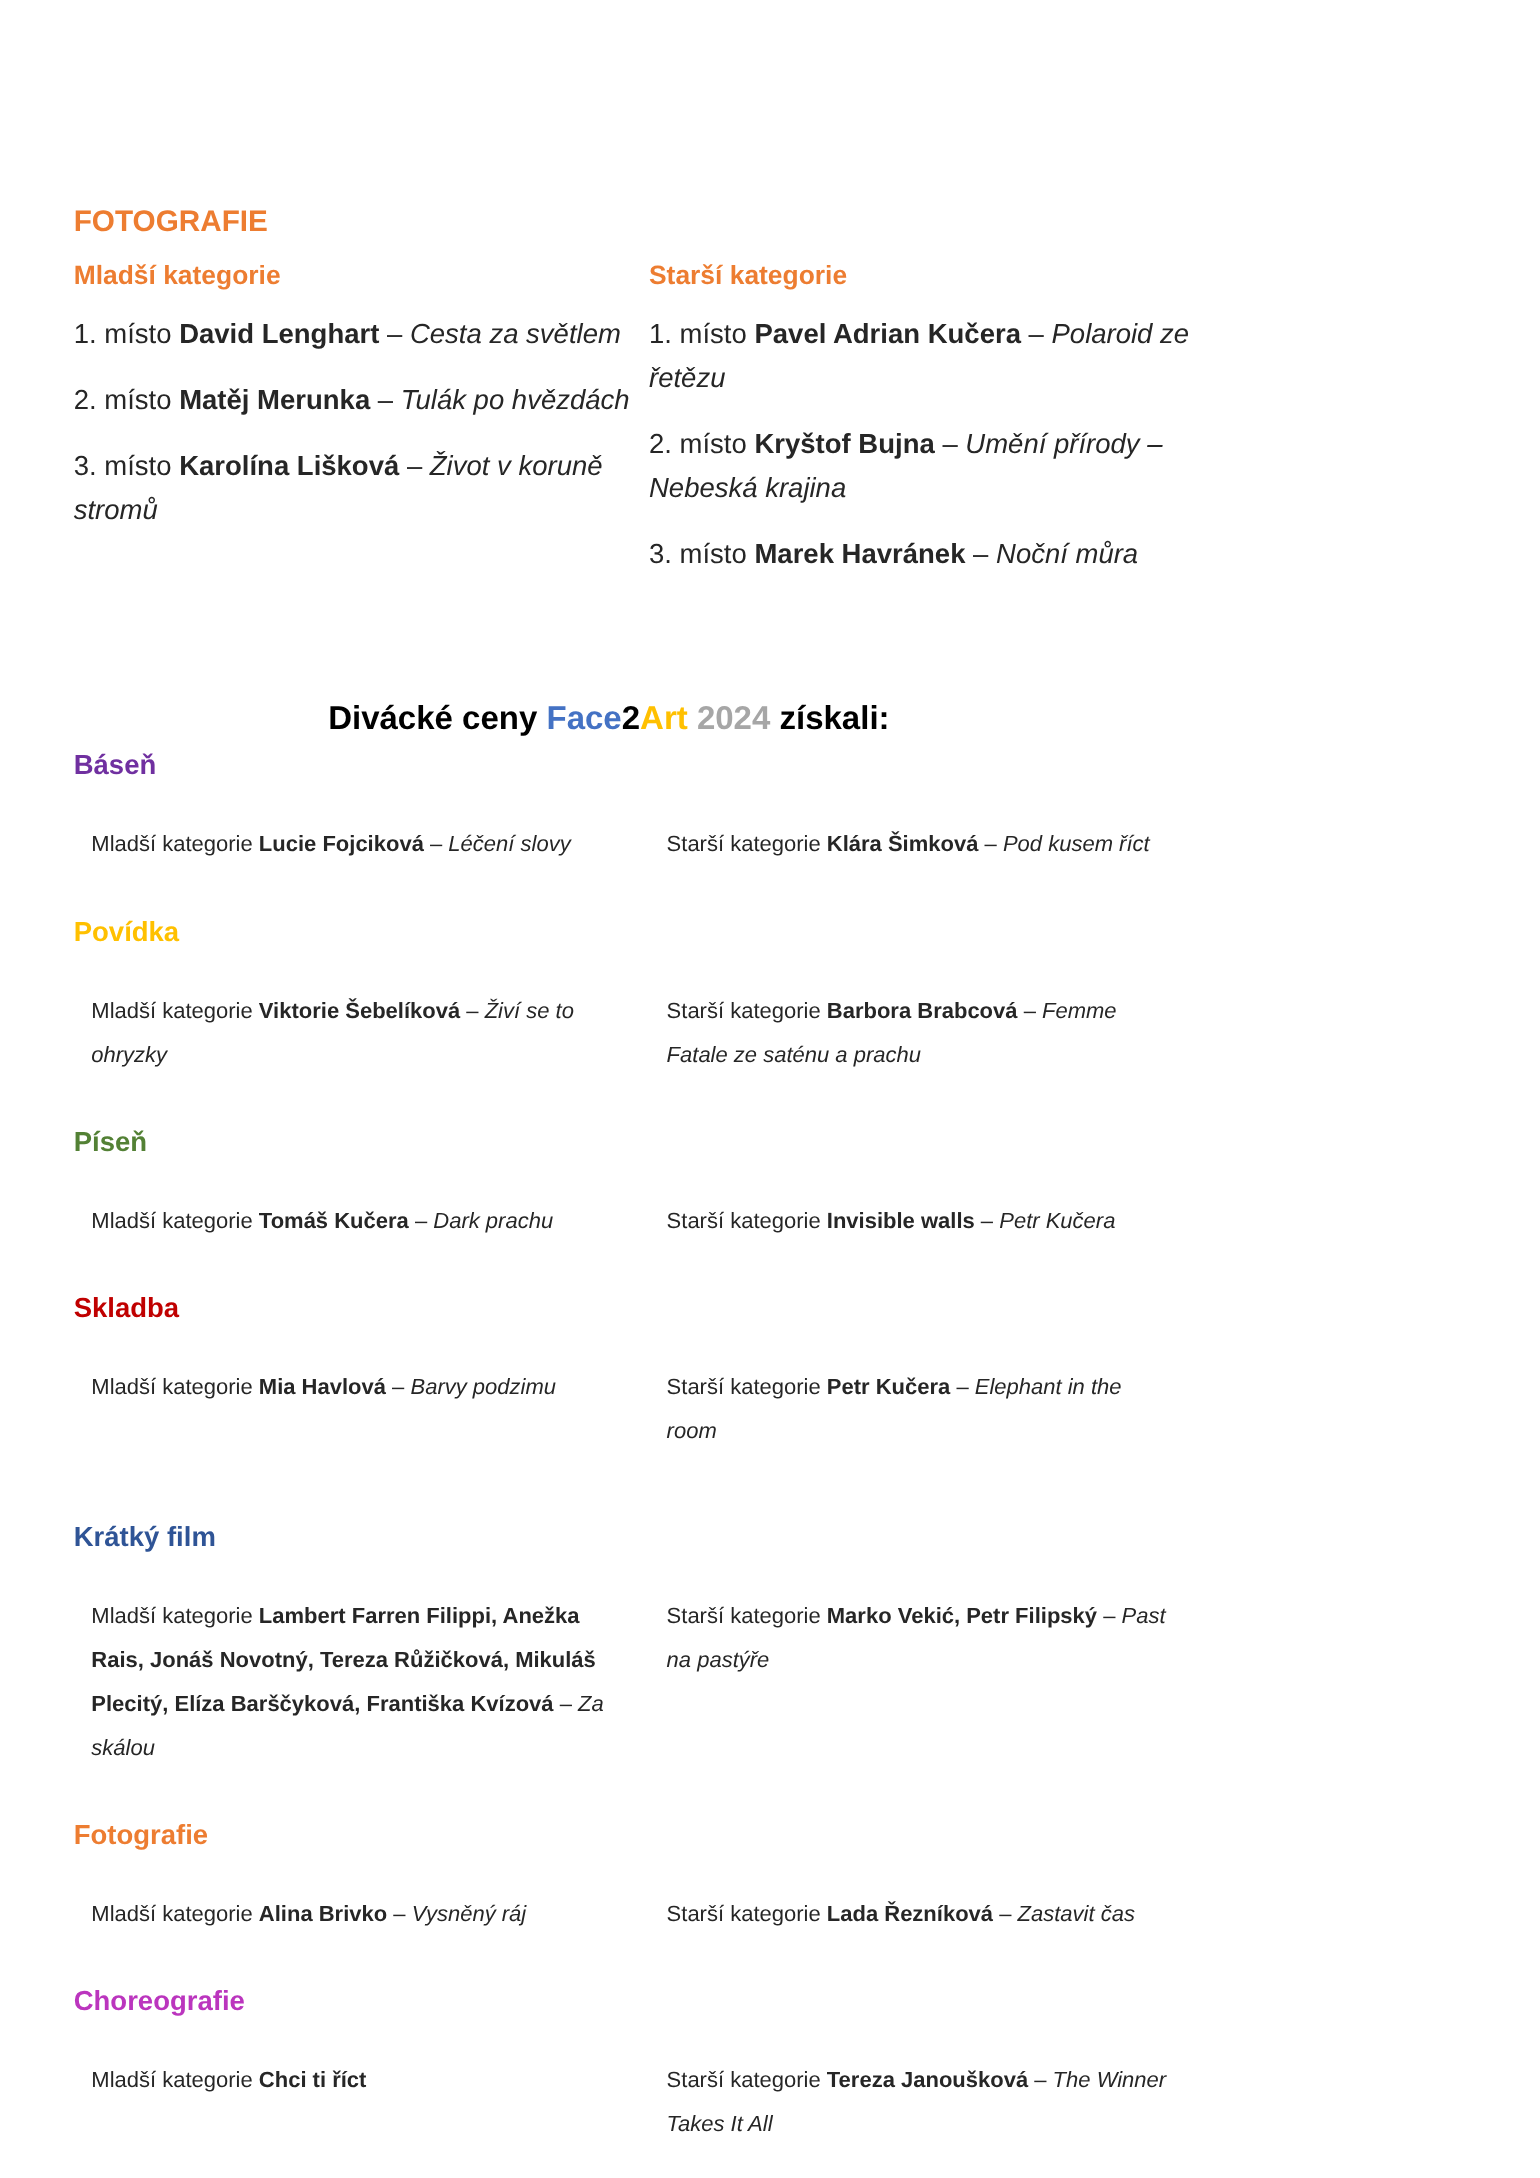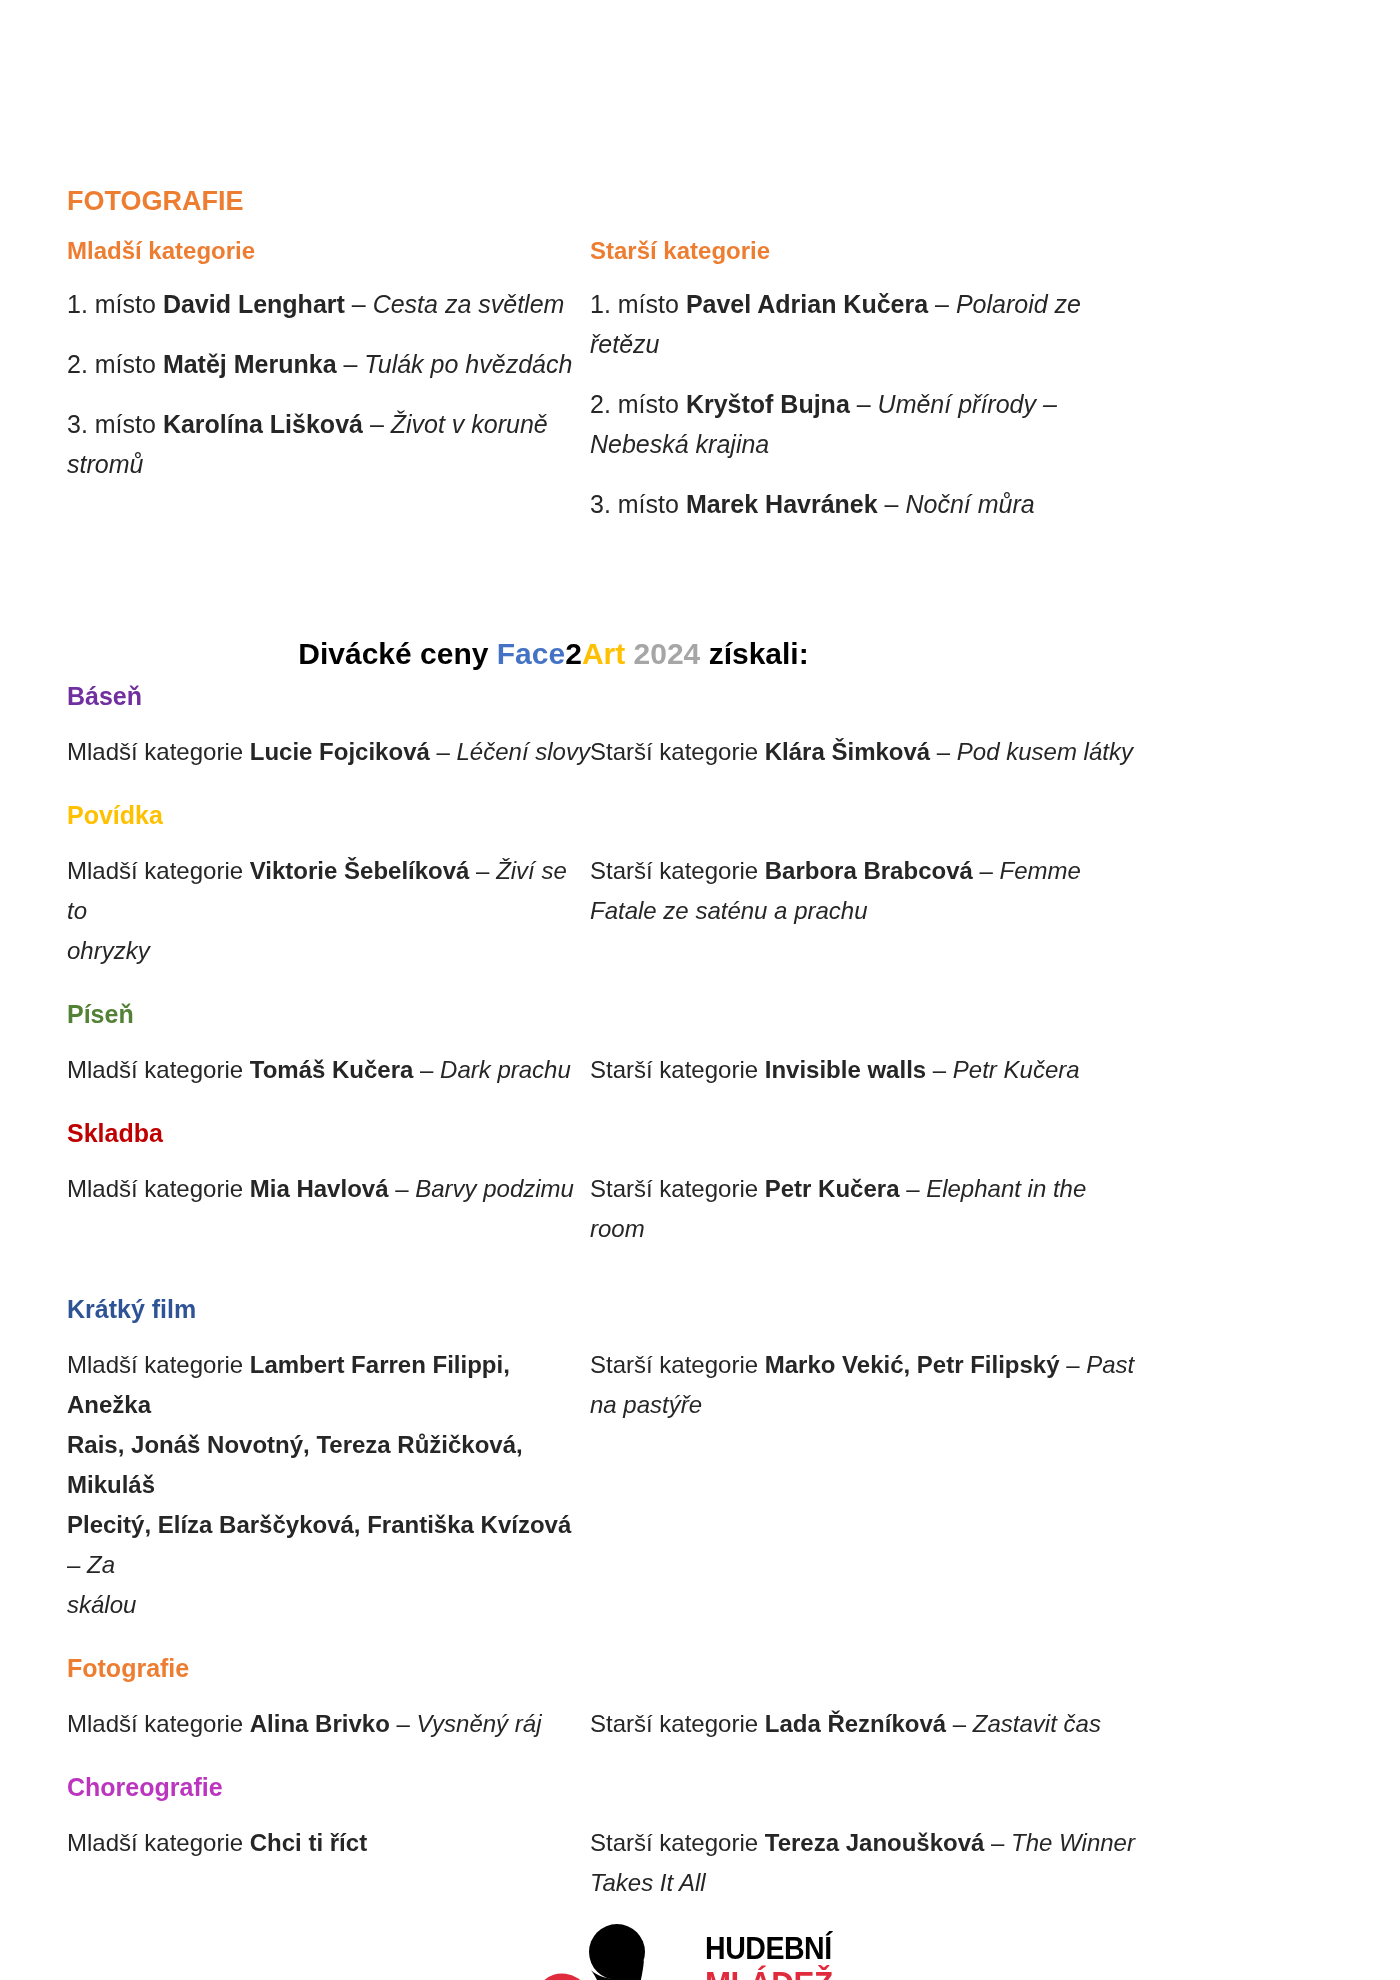--- a/index.html
+++ b/index.html
@@ -35,21 +35,21 @@
 
   .category { margin-top:25px; }
   .category.first { margin-top:2px; }
   .category.gap { margin-top:42px; }
   .cat-title {
     font-size:25px; font-weight:700; line-height:36px;
     margin:0 0 18px 0;
   }
   .cat-row { display:grid; grid-template-columns:523px 1fr; }
   .cell {
-    font-size:24px; line-height:40px; margin:0;
+    font-size:20px; line-height:40px; margin:16px;
     white-space:pre-wrap;
   }
 
   .logo {
     margin-top:15px;
     display:flex; justify-content:center; align-items:flex-start;
   }
   .logo-mark { flex:0 0 auto; }
   .logo-text { margin-left:22px; padding-top:14px; }
   .logo-l1 {
@@ -91,21 +91,21 @@
       <p class="item"><span>3. místo </span><span class="b">Marek Havránek</span><span> – </span><span class="i">Noční můra</span></p>
     </div>
   </div>
 
   <h1 class="main-heading"><span style="color: rgb(0, 0, 0);">Divácké ceny </span><span style="color: rgb(68, 114, 196);">Face</span><span style="color: rgb(0, 0, 0);">2</span><span style="color: rgb(255, 192, 0);">Art</span><span style="color: rgb(166, 166, 166);"> 2024</span><span style="color: rgb(0, 0, 0);"> získali:</span></h1>
 
   <section class="category first">
     <h3 class="cat-title" style="color: rgb(112, 48, 160);">Báseň</h3>
     <div class="cat-row">
       <p class="cell"><span>Mladší kategorie </span><span class="b">Lucie Fojciková</span><span> – </span><span class="i">Léčení slovy</span></p>
-      <p class="cell"><span>Starší kategorie </span><span class="b">Klára Šimková</span><span> – </span><span class="i">Pod kusem látky</span></p>
+      <p class="cell"><span>Starší kategorie </span><span class="b">Klára Šimková</span><span> – </span><span class="i">Pod kusem říct</span></p>
     </div>
   </section>
 
   <section class="category">
     <h3 class="cat-title" style="color: rgb(255, 192, 0);">Povídka</h3>
     <div class="cat-row">
       <p class="cell"><span>Mladší kategorie </span><span class="b">Viktorie Šebelíková</span><span> – </span><span class="i">Živí se to
 ohryzky</span></p>
       <p class="cell"><span>Starší kategorie </span><span class="b">Barbora Brabcová</span><span> – </span><span class="i">Femme
 Fatale ze saténu a prachu</span></p>

